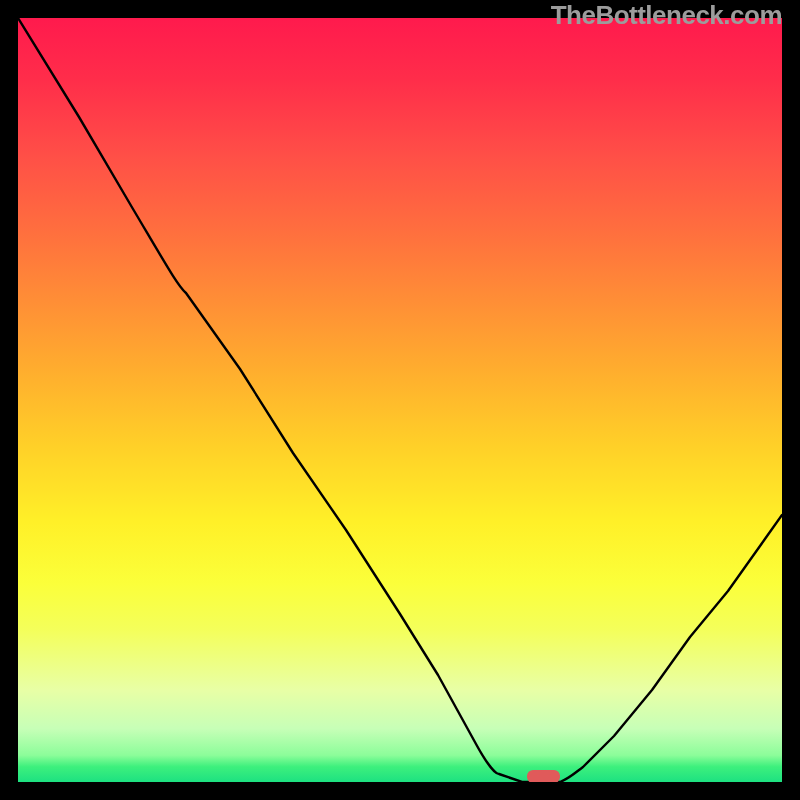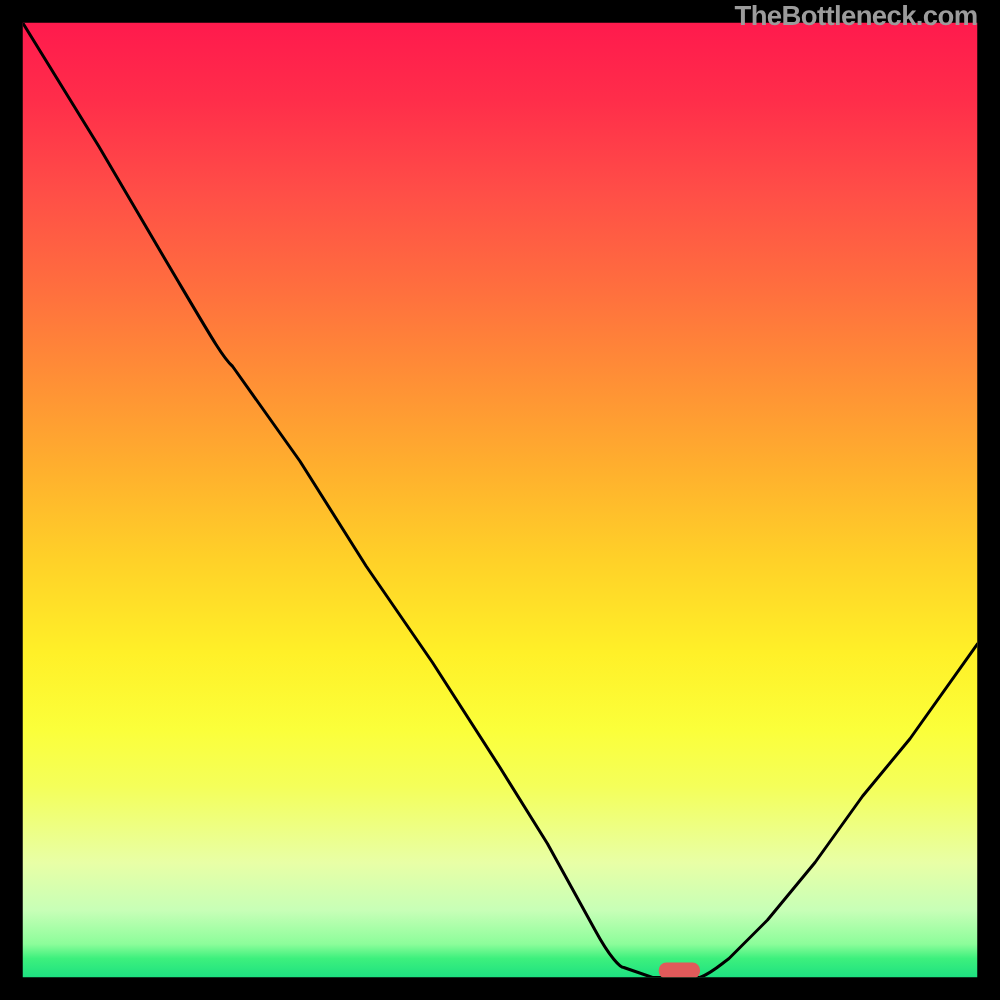--- a/index.html
+++ b/index.html
@@ -63,21 +63,21 @@
   }
   .marker {
     fill: #e05a5a;
     stroke: none;
   }
   .watermark {
     position: absolute;
     top: 0px;
     right: 18px;
     color: #9c9c9c;
-    font-size: 22px;
+    font-size: 26px;
     font-weight: 600;
     letter-spacing: -0.5px;
     pointer-events: none;
     user-select: none;
   }
 </style>
 </head>
 <body>
 
 <div class="stage">

